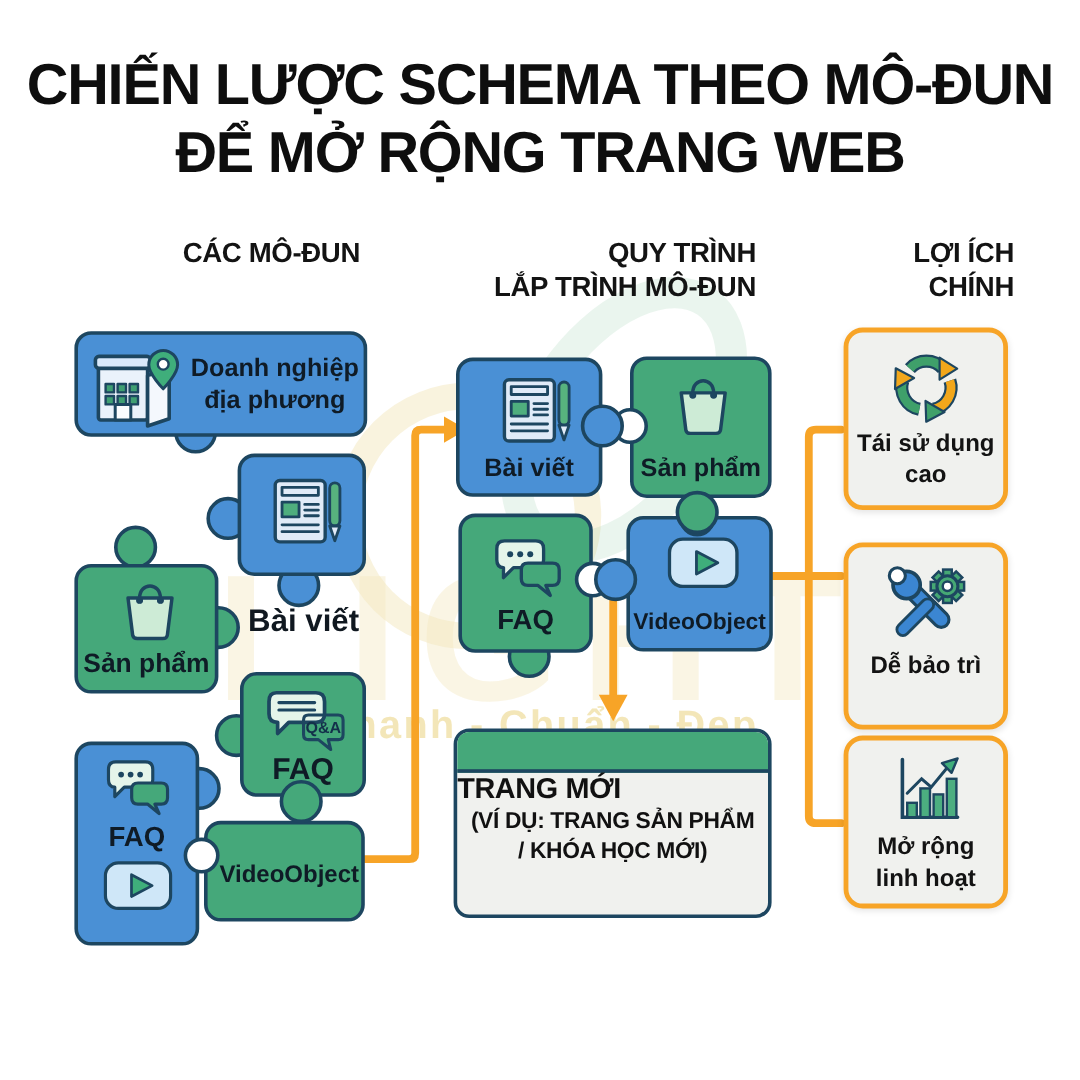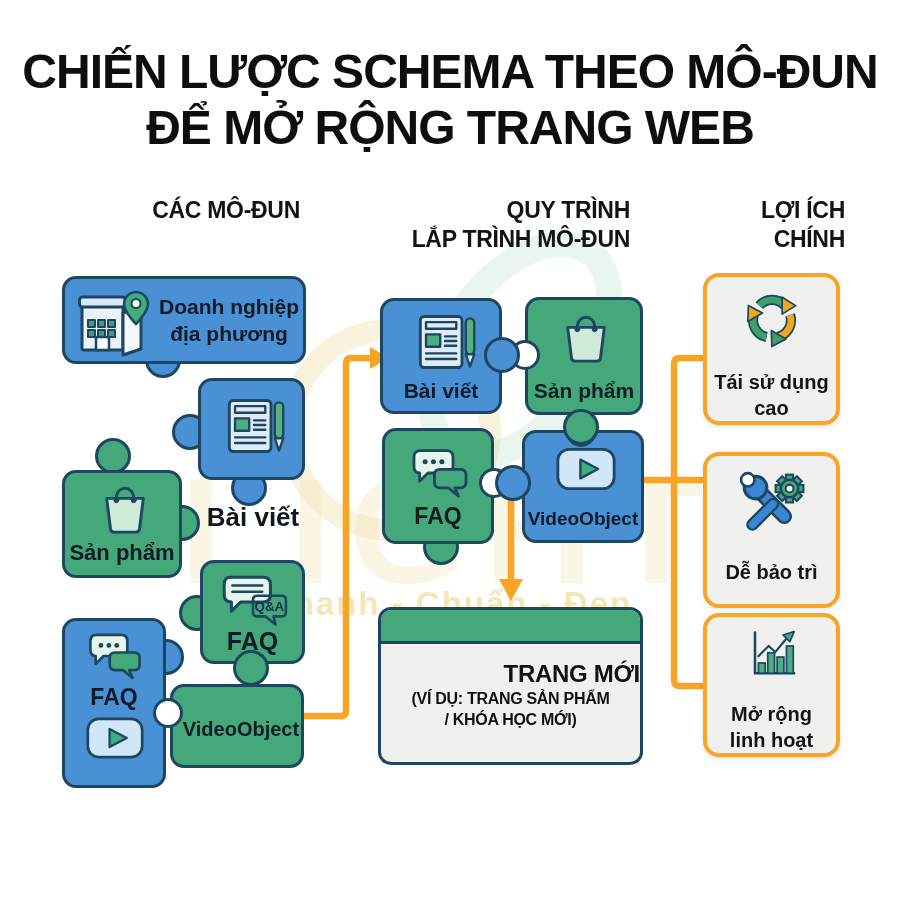--- a/index.html
+++ b/index.html
@@ -19,27 +19,27 @@
   .tab.under{z-index:2;} .tab.over{z-index:5;}
   .notch{position:absolute;width:30px;height:30px;border-radius:50%;background:#fff;
          border:3.5px solid var(--dark_border);box-sizing:border-box;z-index:4;}
   .plabel{position:absolute;text-align:center;font-weight:700;color:#0f1b26;line-height:1.3;}
   .icon{position:absolute;}
   .freelabel{position:absolute;text-align:center;font-weight:700;color:#101820;z-index:3;}
   
   .result{position:absolute;left:378px;top:607px;width:265px;height:158px;background:var(--card_bg);
           border:3.5px solid var(--dark_border);border-radius:13px;box-sizing:border-box;z-index:3;overflow:hidden;}
   .result-head{height:31px;background:var(--green);border-bottom:3.5px solid var(--dark_border);}
-  .result-title{margin-top:16px;text-align:right;font-size:24px;font-weight:700;letter-spacing:-.3px;}
-  .result-sub{text-align:center;font-size:16px;font-weight:700;line-height:1.32;letter-spacing:-.3px;}
+  .result-title{margin-top:0;text-align:left;font-size:24px;font-weight:700;letter-spacing:-.3px;}
+  .result-sub{text-align:center;font-size:19px;font-weight:700;line-height:1.32;letter-spacing:-.3px;}
   
   .bcard{position:absolute;left:703px;width:137px;background:var(--card_bg);border:4px solid var(--orange);
          border-radius:16px;box-sizing:border-box;display:flex;flex-direction:column;align-items:center;
          z-index:3;box-shadow:0 2px 5px rgba(0,0,0,.10);}
-  .blabel{font-size:20px;font-weight:700;text-align:center;line-height:1.3;margin-top:21px;white-space:pre-line;color:#131313;}
+  .blabel{font-size:20px;font-weight:700;text-align:center;line-height:1.3;margin-top:4px;white-space:pre-line;color:#131313;}
   
   .connectors{position:absolute;left:0;top:0;z-index:1;}
   .wm{position:absolute;z-index:0;}
   .wm-brand{left:0;right:0;top:445px;text-align:center;font-size:150px;font-weight:700;
             letter-spacing:18px;color:rgba(242,230,190,.42);}
   .wm-tag{left:0;right:0;top:585px;text-align:center;font-size:33px;font-weight:700;
           letter-spacing:2px;color:rgba(240,224,166,.8);}
 </style>
 </head>
 <body>

